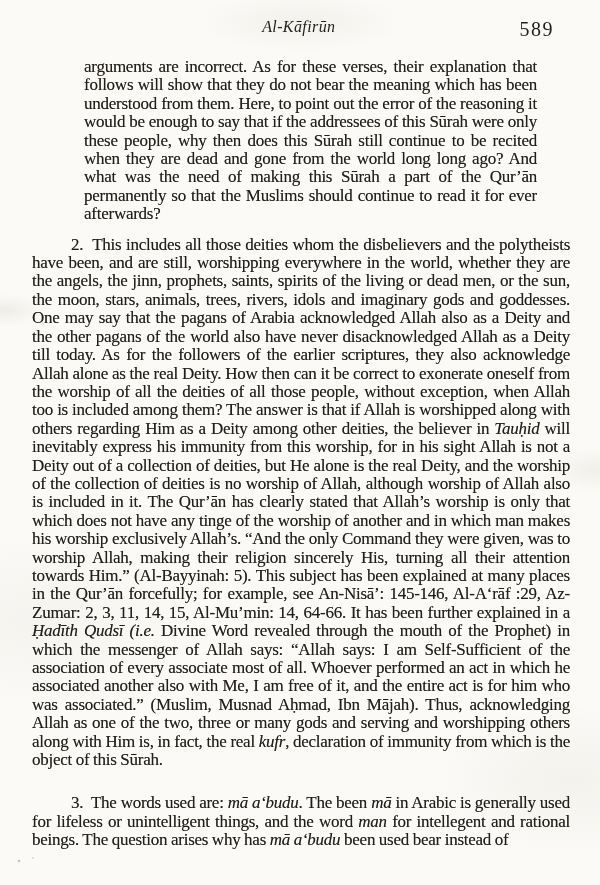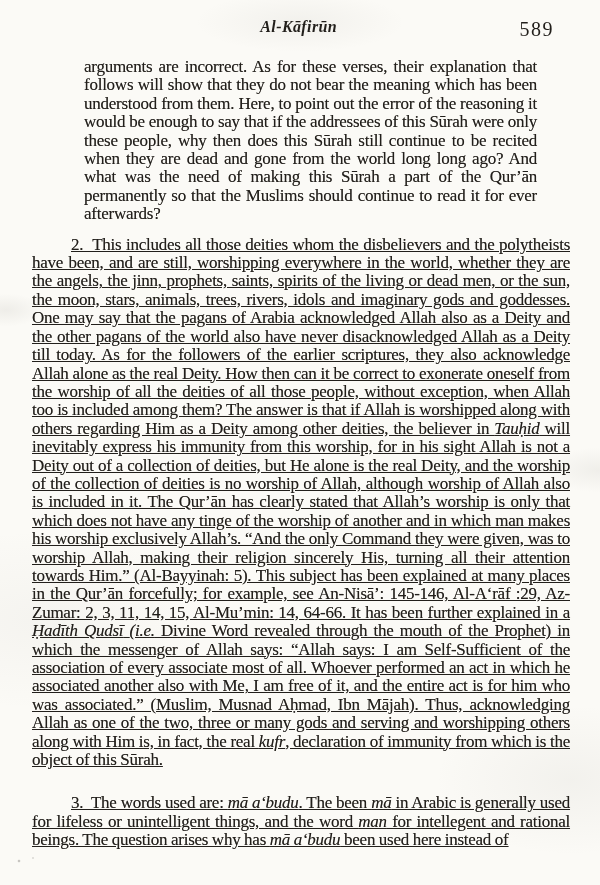--- a/index.html
+++ b/index.html
@@ -31,53 +31,52 @@
       radial-gradient(ellipse 180px 100px at 570px 780px, rgba(130,127,118,0.07), rgba(130,127,118,0) 75%),
       radial-gradient(ellipse 220px 120px at 40px 620px, rgba(130,127,118,0.05), rgba(130,127,118,0) 75%);
   }
   .page-header { position: relative; height: 21px; z-index: 1; }
   .running-title {
     position: absolute; left: 50%; top: 0;
     transform: translateX(-53%);
     font-style: italic;
     font-size: 16px;
     letter-spacing: 0.4px;
-    font-weight: bold;
   }
   .page-number {
     position: absolute; right: 16px; top: 0;
     font-size: 20px;
     letter-spacing: 1.5px;
   }
   .page-body {
     position: relative; z-index: 1;
     margin-top: 19px;
     font-size: 17px;
     line-height: 18.4px;
     text-align: justify;
     letter-spacing: -0.25px;
     word-spacing: -0.3px;
     text-shadow: 0 0 0.4px rgba(34,31,27,0.55);
   }
   .para { margin: 0; }
   .para + .para { margin-top: 12px; }
   .para.quote { margin-left: 52px; margin-right: 33px; }
-  .para.body { text-indent: 39px; text-decoration: underline; }
+  .para.body { text-indent: 39px; }
   .para:last-child { margin-top: 25px; }
   .para i { font-style: italic; }
 </style>
 </head>
 <body>
 
 <div class="page">
   <div class="scan-noise"></div>
 
   <header class="page-header">
     <span class="running-title">Al-Kāfirūn</span>
     <span class="page-number">589</span>
   </header>
 
   <main class="page-body">
       <p class="para quote"><span>arguments are incorrect. As for these verses, their explanation that follows will show that they do not bear the meaning which has been understood from them. Here, to point out the error of the reasoning it would be enough to say that if the addressees of this Sūrah were only these people, why then does this Sūrah still continue to be recited when they are dead and gone from the world long long ago? And what was the need of making this Sūrah a part of the Qur’ān permanently so that the Muslims should continue to read it for ever afterwards?</span></p>
       <p class="para body"><span>2.&nbsp; This includes all those deities whom the disbelievers and the polytheists have been, and are still, worshipping everywhere in the world, whether they are the angels, the jinn, prophets, saints, spirits of the living or dead men, or the sun, the moon, stars, animals, trees, rivers, idols and imaginary gods and goddesses. One may say that the pagans of Arabia acknowledged Allah also as a Deity and the other pagans of the world also have never disacknowledged Allah as a Deity till today. As for the followers of the earlier scriptures, they also acknowledge Allah alone as the real Deity. How then can it be correct to exonerate oneself from the worship of all the deities of all those people, without exception, when Allah too is included among them? The answer is that if Allah is worshipped along with others regarding Him as a Deity among other deities, the believer in </span><i>Tauḥid</i><span> will inevitably express his immunity from this worship, for in his sight Allah is not a Deity out of a collection of deities, but He alone is the real Deity, and the worship of the collection of deities is no worship of Allah, although worship of Allah also is included in it. The Qur’ān has clearly stated that Allah’s worship is only that which does not have any tinge of the worship of another and in which man makes his worship exclusively Allah’s. “And the only Command they were given, was to worship Allah, making their religion sincerely His, turning all their attention towards Him.” (Al-Bayyinah: 5). This subject has been explained at many places in the Qur’ān forcefully; for example, see An-Nisā’: 145-146, Al-A‘rāf :29, Az-Zumar: 2, 3, 11, 14, 15, Al-Mu’min: 14, 64-66. It has been further explained in a </span><i>Ḥadīth Qudsī</i><span> </span><i>(i.e.</i><span> Divine Word revealed through the mouth of the Prophet) in which the messenger of Allah says: “Allah says: I am Self-Sufficient of the association of every associate most of all. Whoever performed an act in which he associated another also with Me, I am free of it, and the entire act is for him who was associated.” (Muslim, Musnad Aḥmad, Ibn Mājah). Thus, acknowledging Allah as one of the two, three or many gods and serving and worshipping others along with Him is, in fact, the real </span><i>kufr</i><span>, declaration of immunity from which is the object of this Sūrah.</span></p>
-      <p class="para body"><span>3.&nbsp; The words used are: </span><i>mā a‘budu</i><span>. The been </span><i>mā</i><span> in Arabic is generally used for lifeless or unintelligent things, and the word </span><i>man</i><span> for intellegent and rational beings. The question arises why has </span><i>mā a‘budu</i><span> been used here instead of</span></p>
+      <p class="para body"><span>3.&nbsp; The words used are: </span><i>mā a‘budu</i><span>. The been </span><i>mā</i><span> in Arabic is generally used for lifeless or unintelligent things, and the word </span><i>man</i><span> for intellegent and rational beings. The question arises why has </span><i>mā a‘budu</i><span> been used bear instead of</span></p>
     </main>
 </div>
 
 </body></html>

